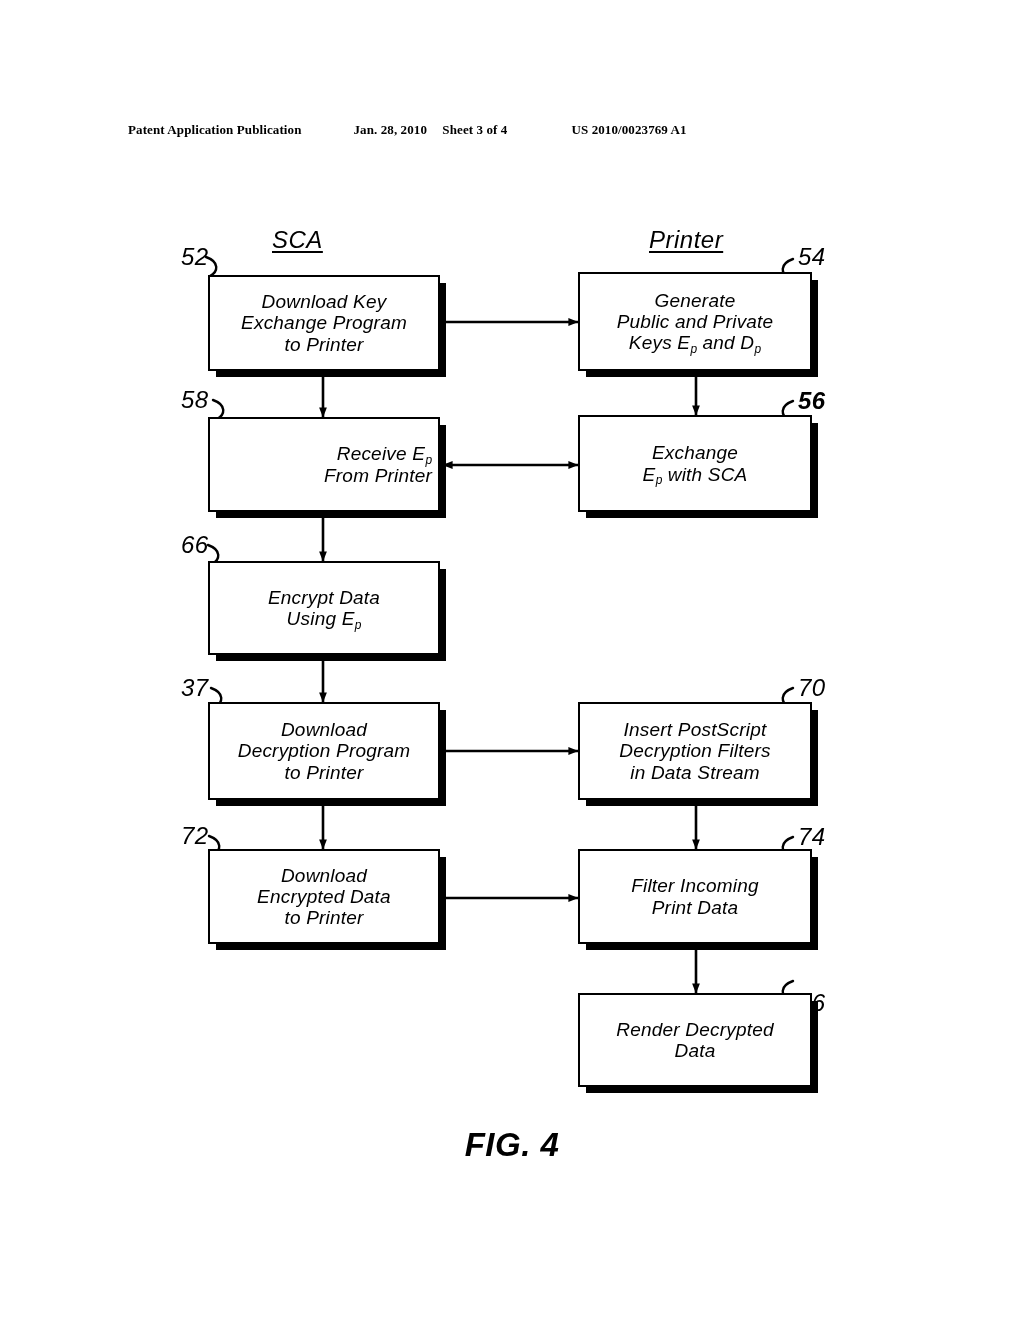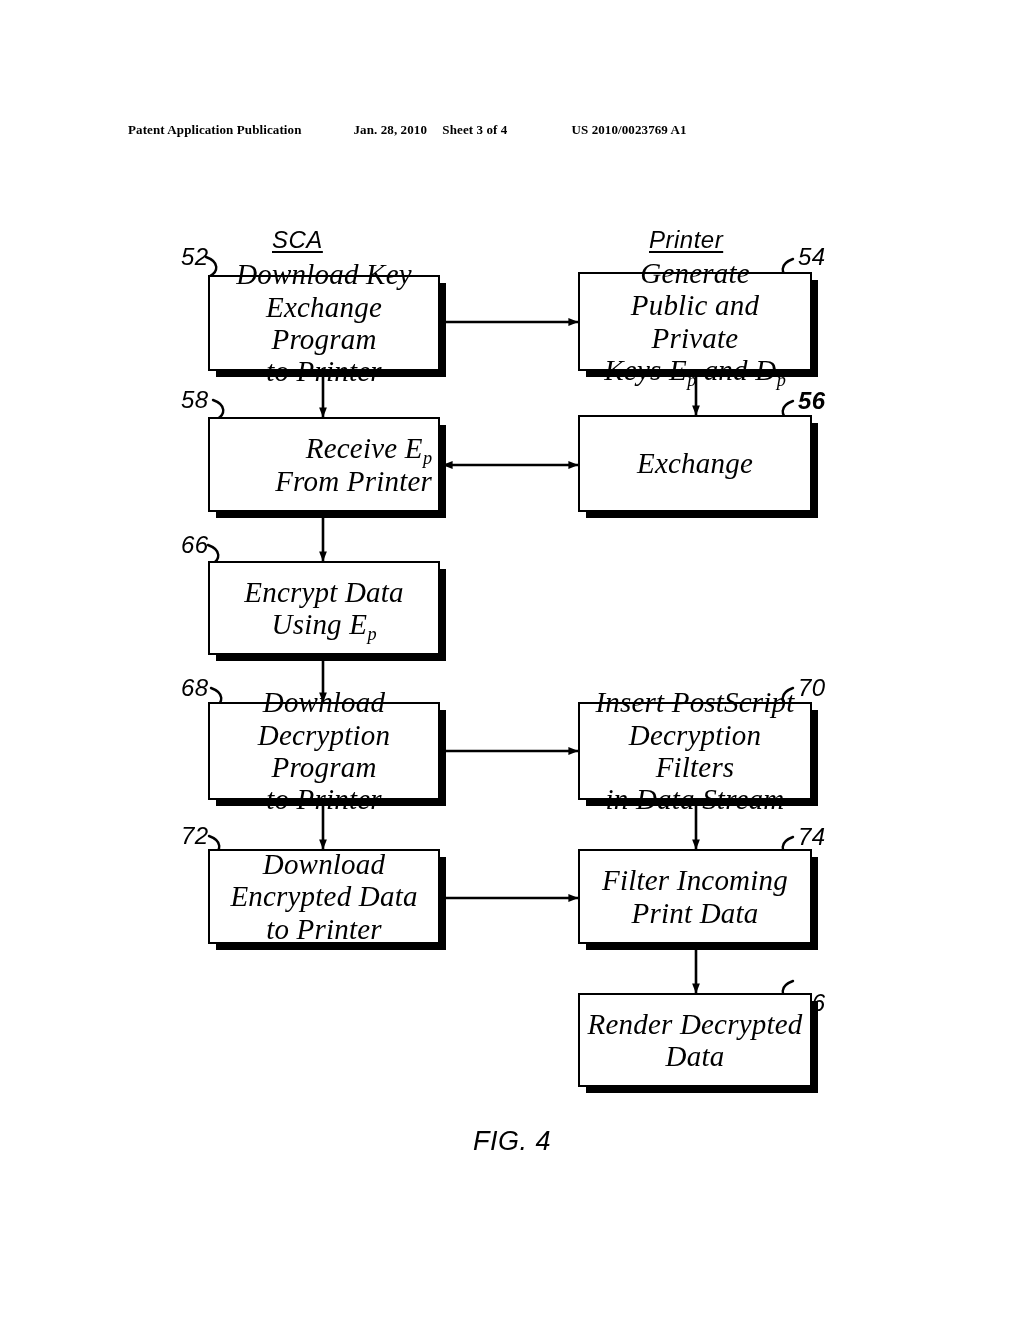--- a/index.html
+++ b/index.html
@@ -73,25 +73,24 @@
     position: absolute;
     box-sizing: border-box;
     background: #ffffff;
     border: 2.5px solid #000000;
     box-shadow: 7px 7px 0 -1px #000000;
     display: flex;
     align-items: center;
     justify-content: center;
     text-align: center;
     font-style: italic;
-    font-size: 29px;
+    font-size: 19px;
     line-height: 1.12;
     letter-spacing: 0.2px;
     padding: 2px 6px;
-    font-family: Liberation Serif, serif;
   }
   .box .btext { display: block; width: 100%; }
   .box sub {
     font-size: 0.63em;
     font-style: italic;
     vertical-align: baseline;
     position: relative;
     top: 0.32em;
     left: 0.02em;
   }
@@ -106,23 +105,23 @@
   }
 
   
   #fig-caption {
     position: absolute;
     left: 0;
     top: 1126px;
     width: 1024px;
     text-align: center;
     font-family: "Liberation Sans", sans-serif;
-    font-weight: normal;
-    font-style: italic;
-    font-size: 27px;
+    font-weight: bold;
+    font-style: italic;
+    font-size: 33px;
     letter-spacing: 0.5px;
   }
 </style>
 </head>
 <body>
 
 <div id="page-header">
   <span class="hdr-left">Patent Application Publication</span>
   <span class="hdr-mid">
     <span>Jan. 28, 2010</span>
@@ -183,21 +182,21 @@
   </svg>
 
   <div class="col-heading" id="col-heading-sca">SCA</div>
   <div class="col-heading" id="col-heading-printer">Printer</div>
 
   <div class="ref" style="left:181px; top:243px;">52</div>
   <div class="ref" style="left:798px; top:243px;">54</div>
   <div class="ref" style="left:181px; top:386px;">58</div>
   <div class="ref" style="left:798px; top:387px;font-weight:bold;">56</div>
   <div class="ref" style="left:181px; top:531px;">66</div>
-  <div class="ref" style="left:181px; top:674px;">68</div>
+  <div class="ref" style="left:181px; top:674px;">37</div>
   <div class="ref" style="left:798px; top:674px;">70</div>
   <div class="ref" style="left:181px; top:822px;">72</div>
   <div class="ref" style="left:798px; top:823px;">74</div>
   <div class="ref" style="left:798px; top:989px;">76</div>
 
   <div class="box" id="box-52" style="left:208px; top:275px; width:232px; height:96px;">
     <span class="btext">
         <div>Download Key</div>
         <div>Exchange Program</div>
         <div>to Printer</div>
@@ -215,20 +214,21 @@
   <div class="box" id="box-58" style="left:208px; top:417px; width:232px; height:95px;text-align:right;">
     <span class="btext">
         <div><span>Receive E</span><sub>p</sub></div>
         <div><span>From Printer</span></div>
       </span>
   </div>
 
   <div class="box" id="box-56" style="left:578px; top:415px; width:234px; height:97px;">
     <span class="btext">
         <div><span>Exchange</span></div>
+        <div><span>E</span><sub>p</sub><span> with SCA</span></div>
       </span>
   </div>
 
   <div class="box" id="box-66" style="left:208px; top:561px; width:232px; height:94px;">
     <span class="btext">
         <div><span>Encrypt Data</span></div>
         <div><span>Using E</span><sub>p</sub></div>
       </span>
   </div>
 

